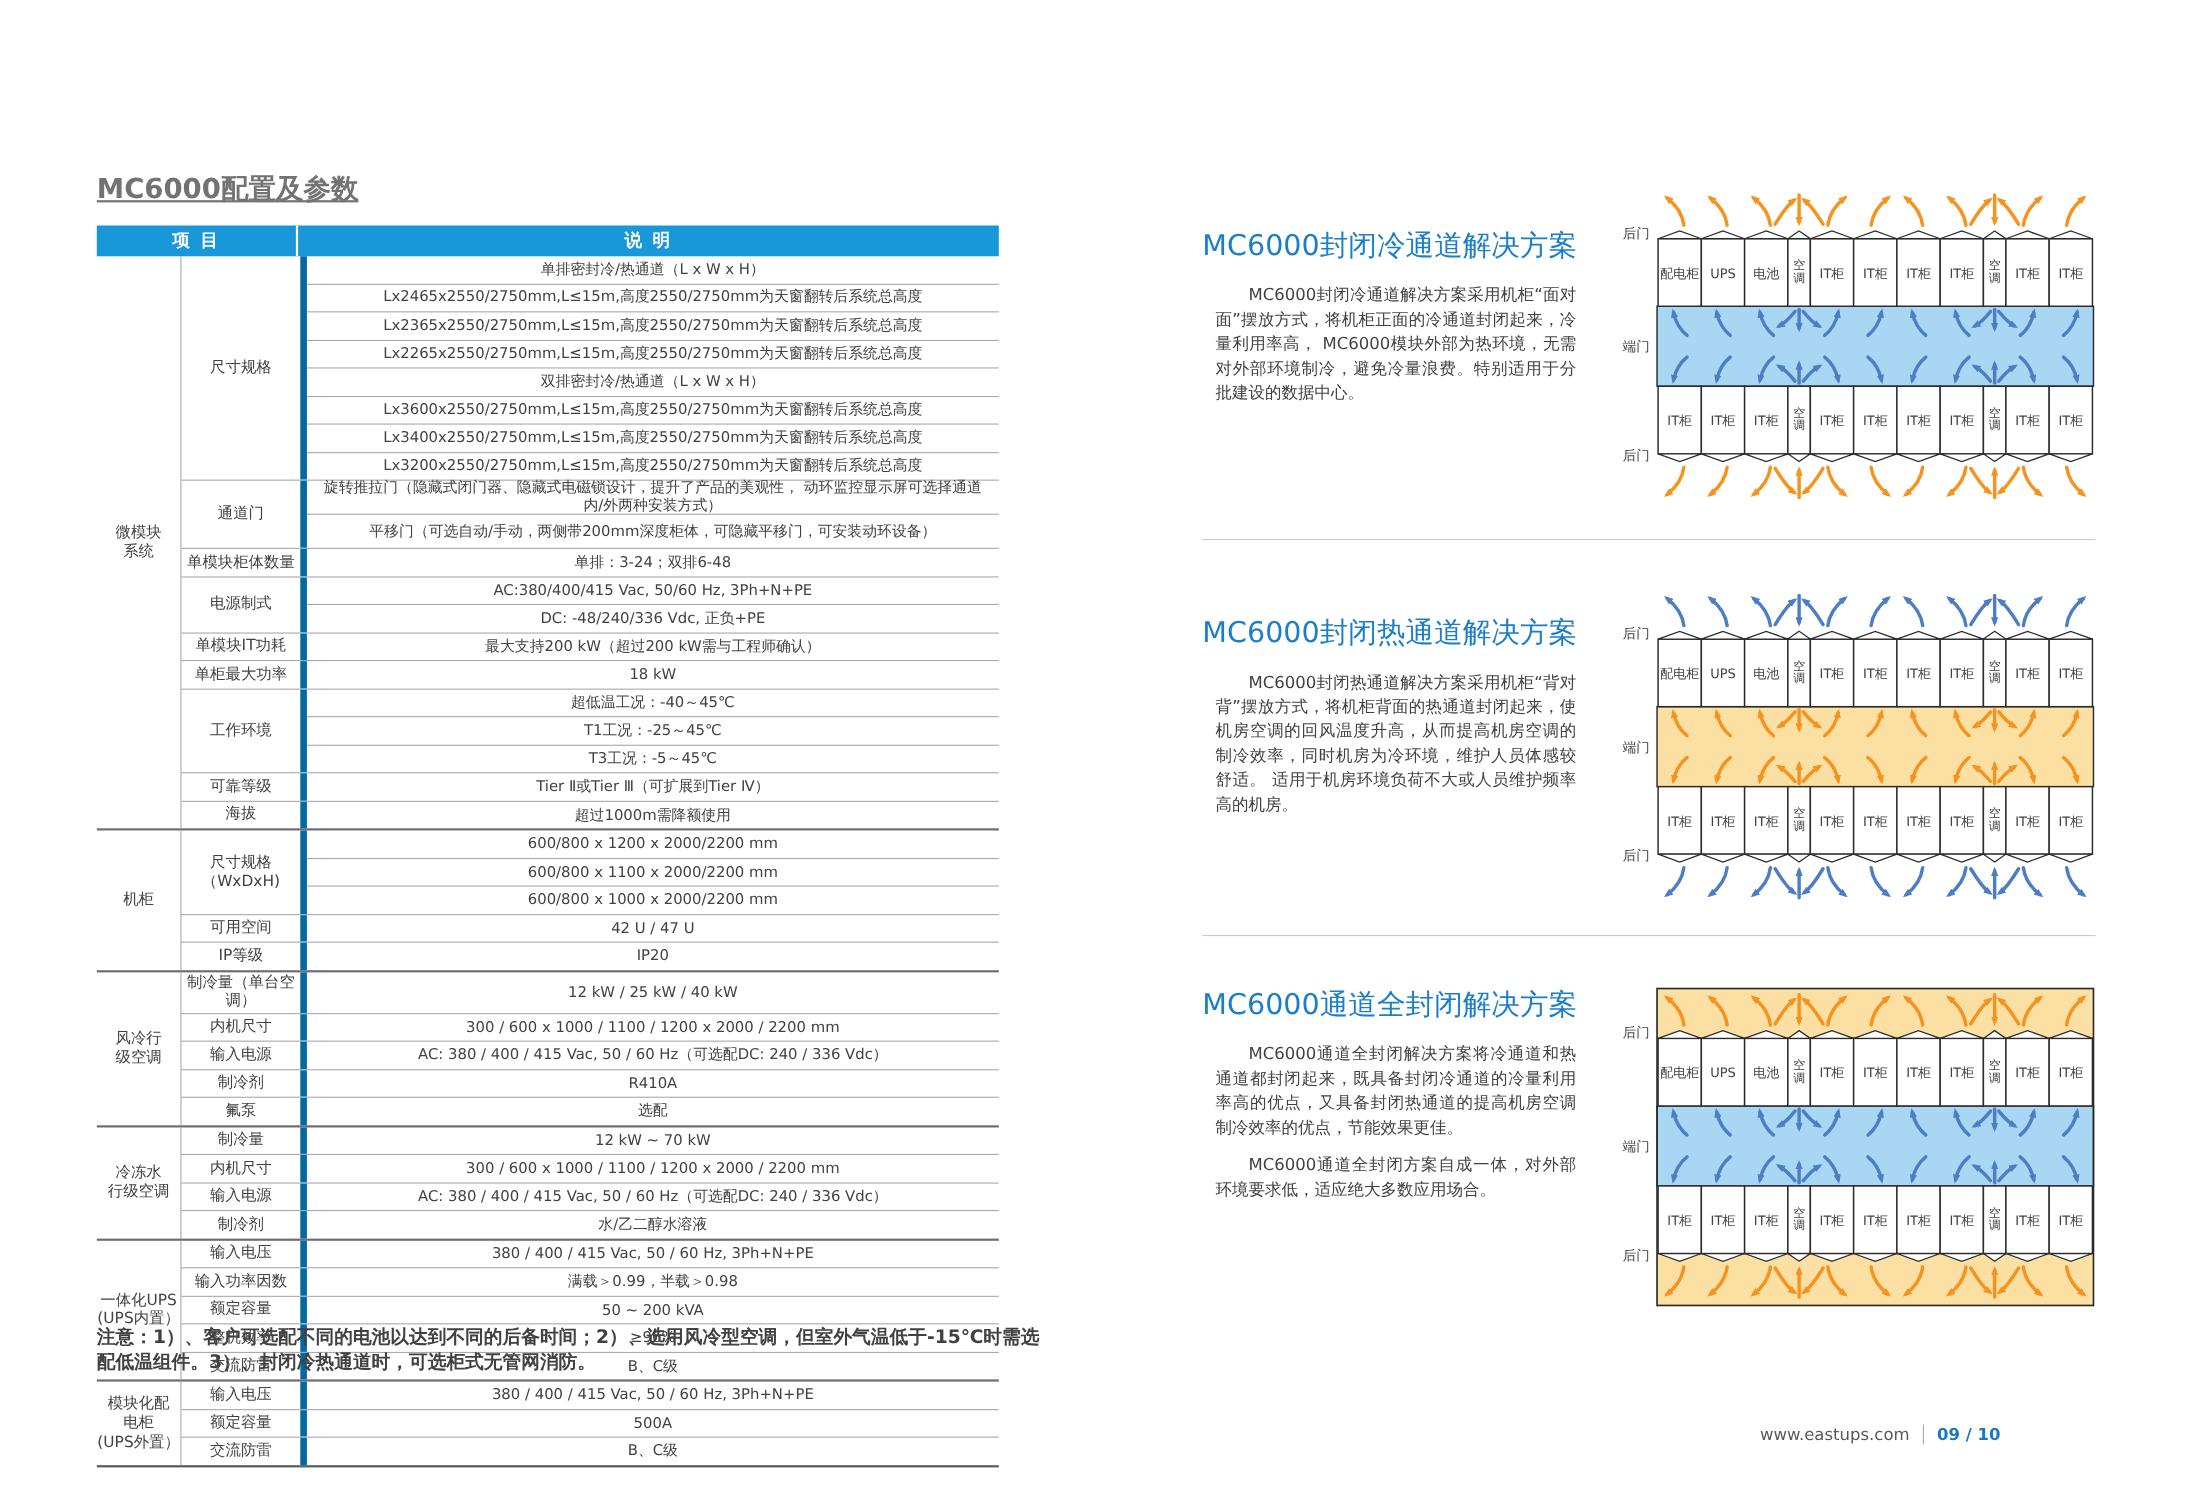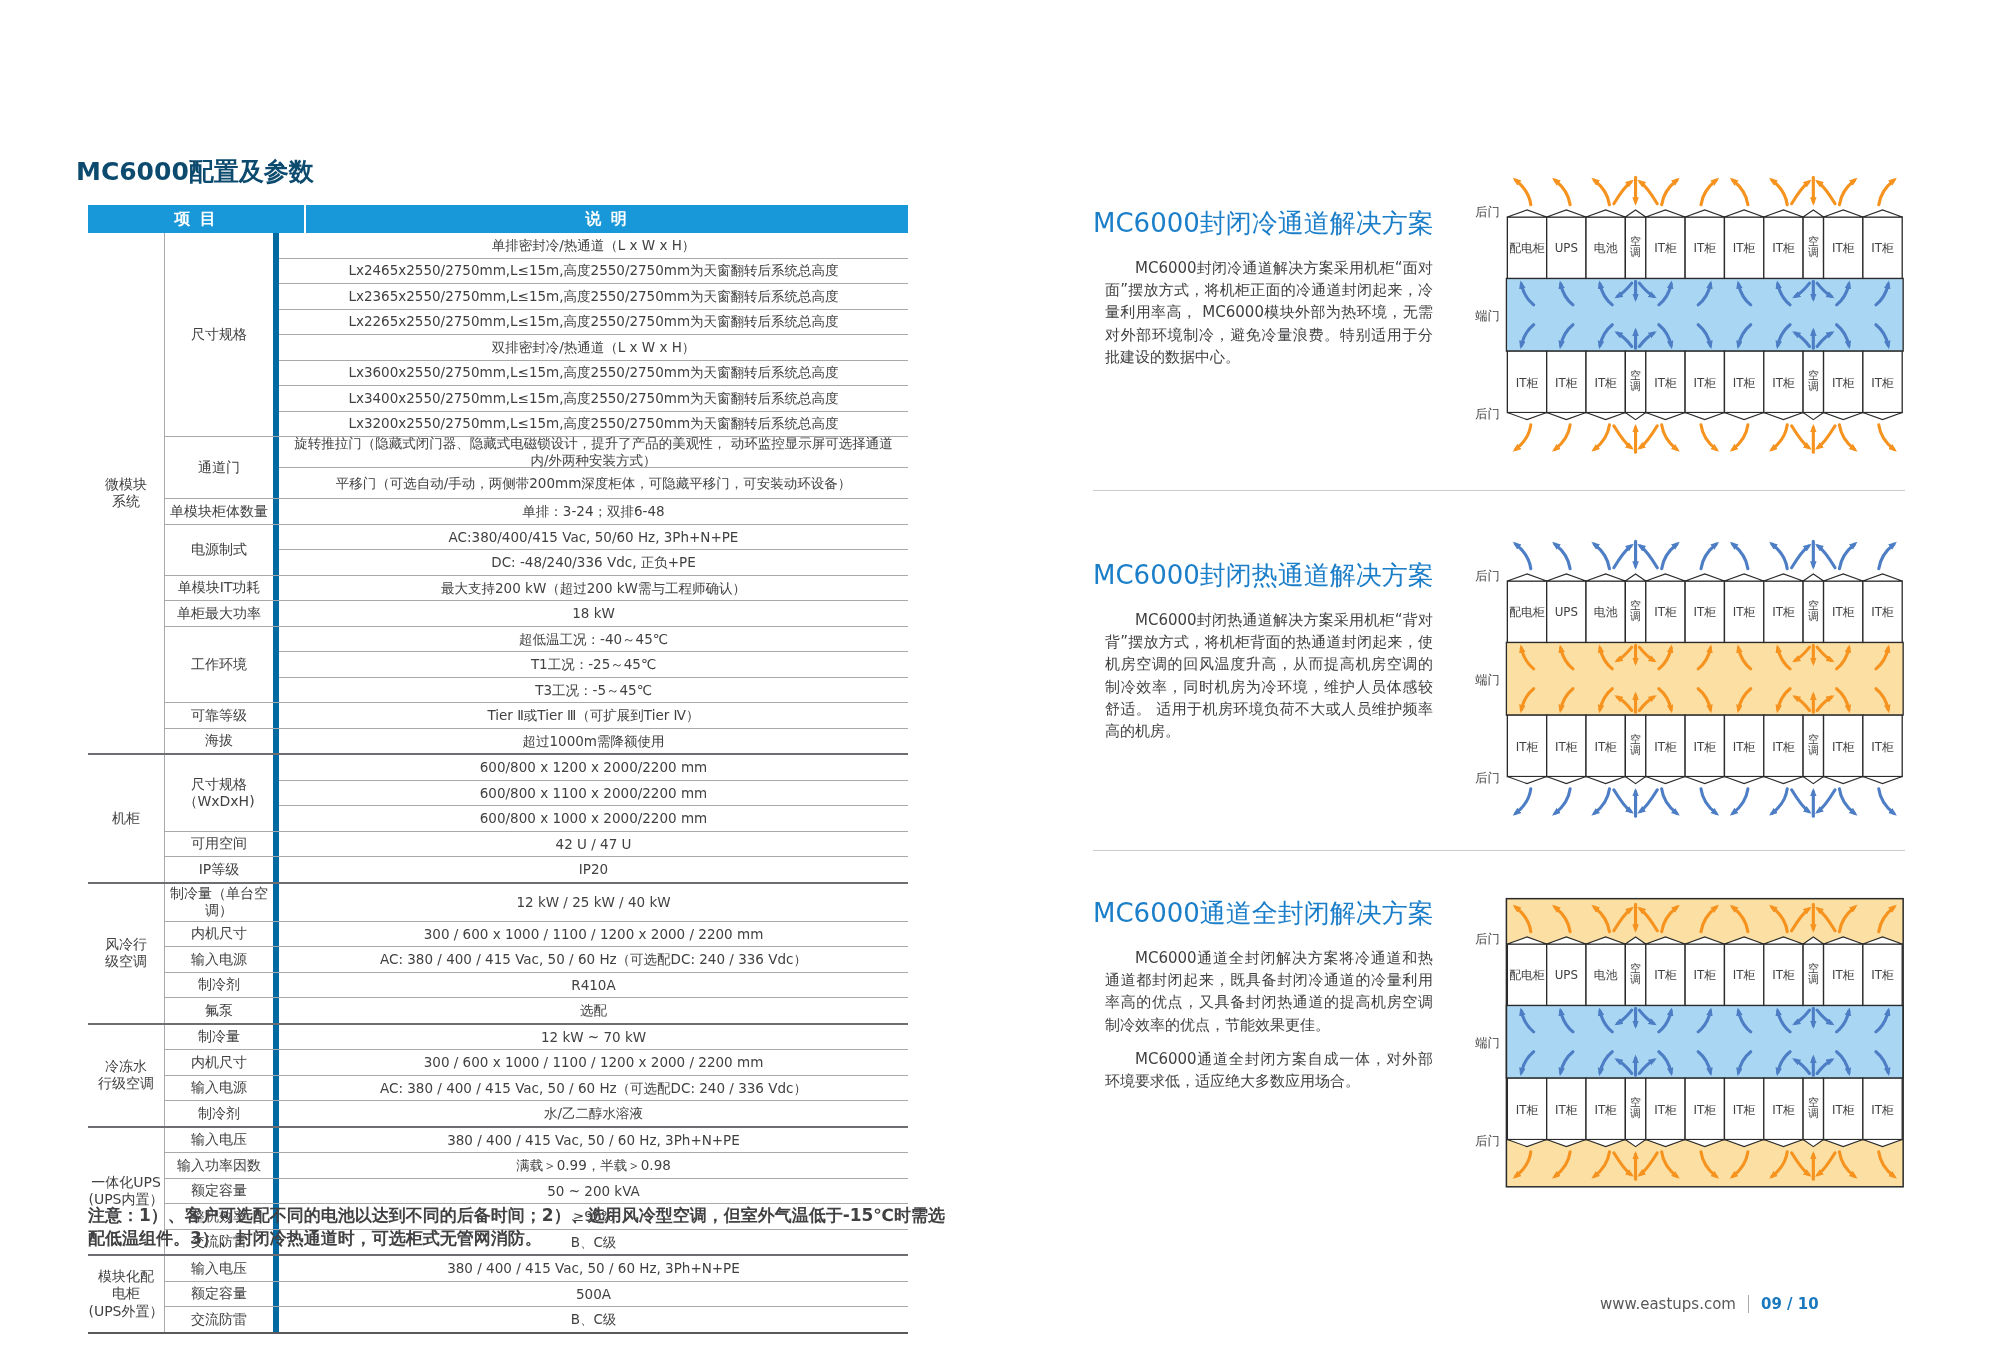--- a/index.html
+++ b/index.html
@@ -3,29 +3,29 @@
 <meta charset="utf-8">
 <style>
   html,body{margin:0;padding:0;}
   body{
     width:2000px;height:1366px;position:relative;background:#ffffff;
     font-family:"DejaVu Sans","Liberation Sans",sans-serif;color:#414042;
     overflow:hidden;
   }
   
   .page-title{
-    position:absolute;left:76px;top:155px;font-size:25px;font-weight:bold;color:#0c4a6e;
+    position:absolute;left:88px;top:155px;font-size:25px;font-weight:bold;color:#737373;text-decoration:underline;
   }
   .spec-table{
     position:absolute;left:88px;top:205px;width:820px;
     border-bottom:2px solid #58595b;font-size:13.5px;line-height:1.25;
   }
   .thead{display:flex;background:#1898d8;color:#fff;height:28px;}
   .thead > div{display:flex;align-items:center;justify-content:center;font-size:16px;font-weight:bold;letter-spacing:2px;}
-  .h-item{width:216px;}
+  .h-item{width:181px;}
   .h-desc{flex:1;border-left:2px solid #ffffff;}
   .spec-group{display:flex;}
   .spec-group + .spec-group{border-top:2px solid #6d6e71;}
   .group-label{
     width:76px;display:flex;align-items:center;justify-content:center;text-align:center;
     white-space:pre-line;font-size:14px;
   }
   .group-items{flex:1;border-left:1px solid #a7a9ac;display:flex;flex-direction:column;}
   .spec-item{display:flex;flex:1;}
   .spec-item + .spec-item{border-top:1px solid #a7a9ac;}

